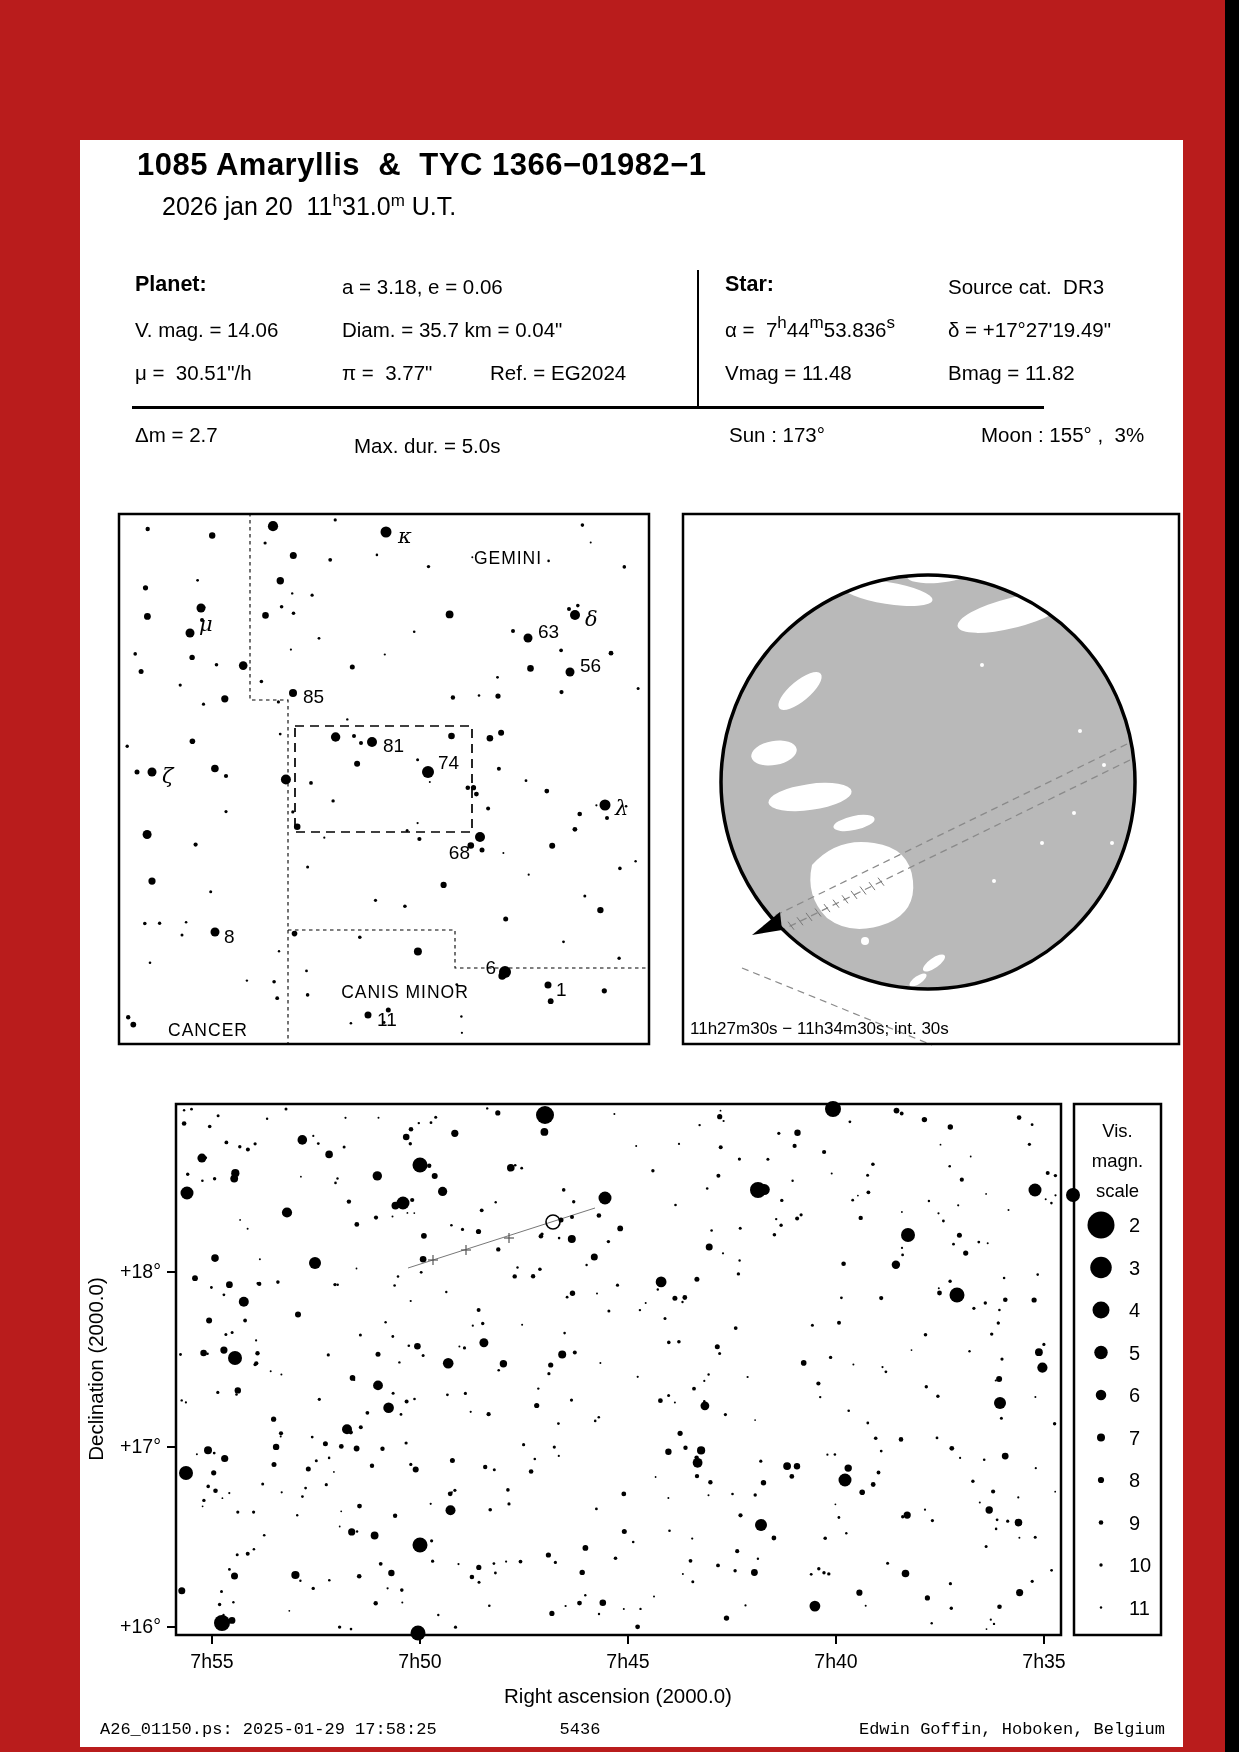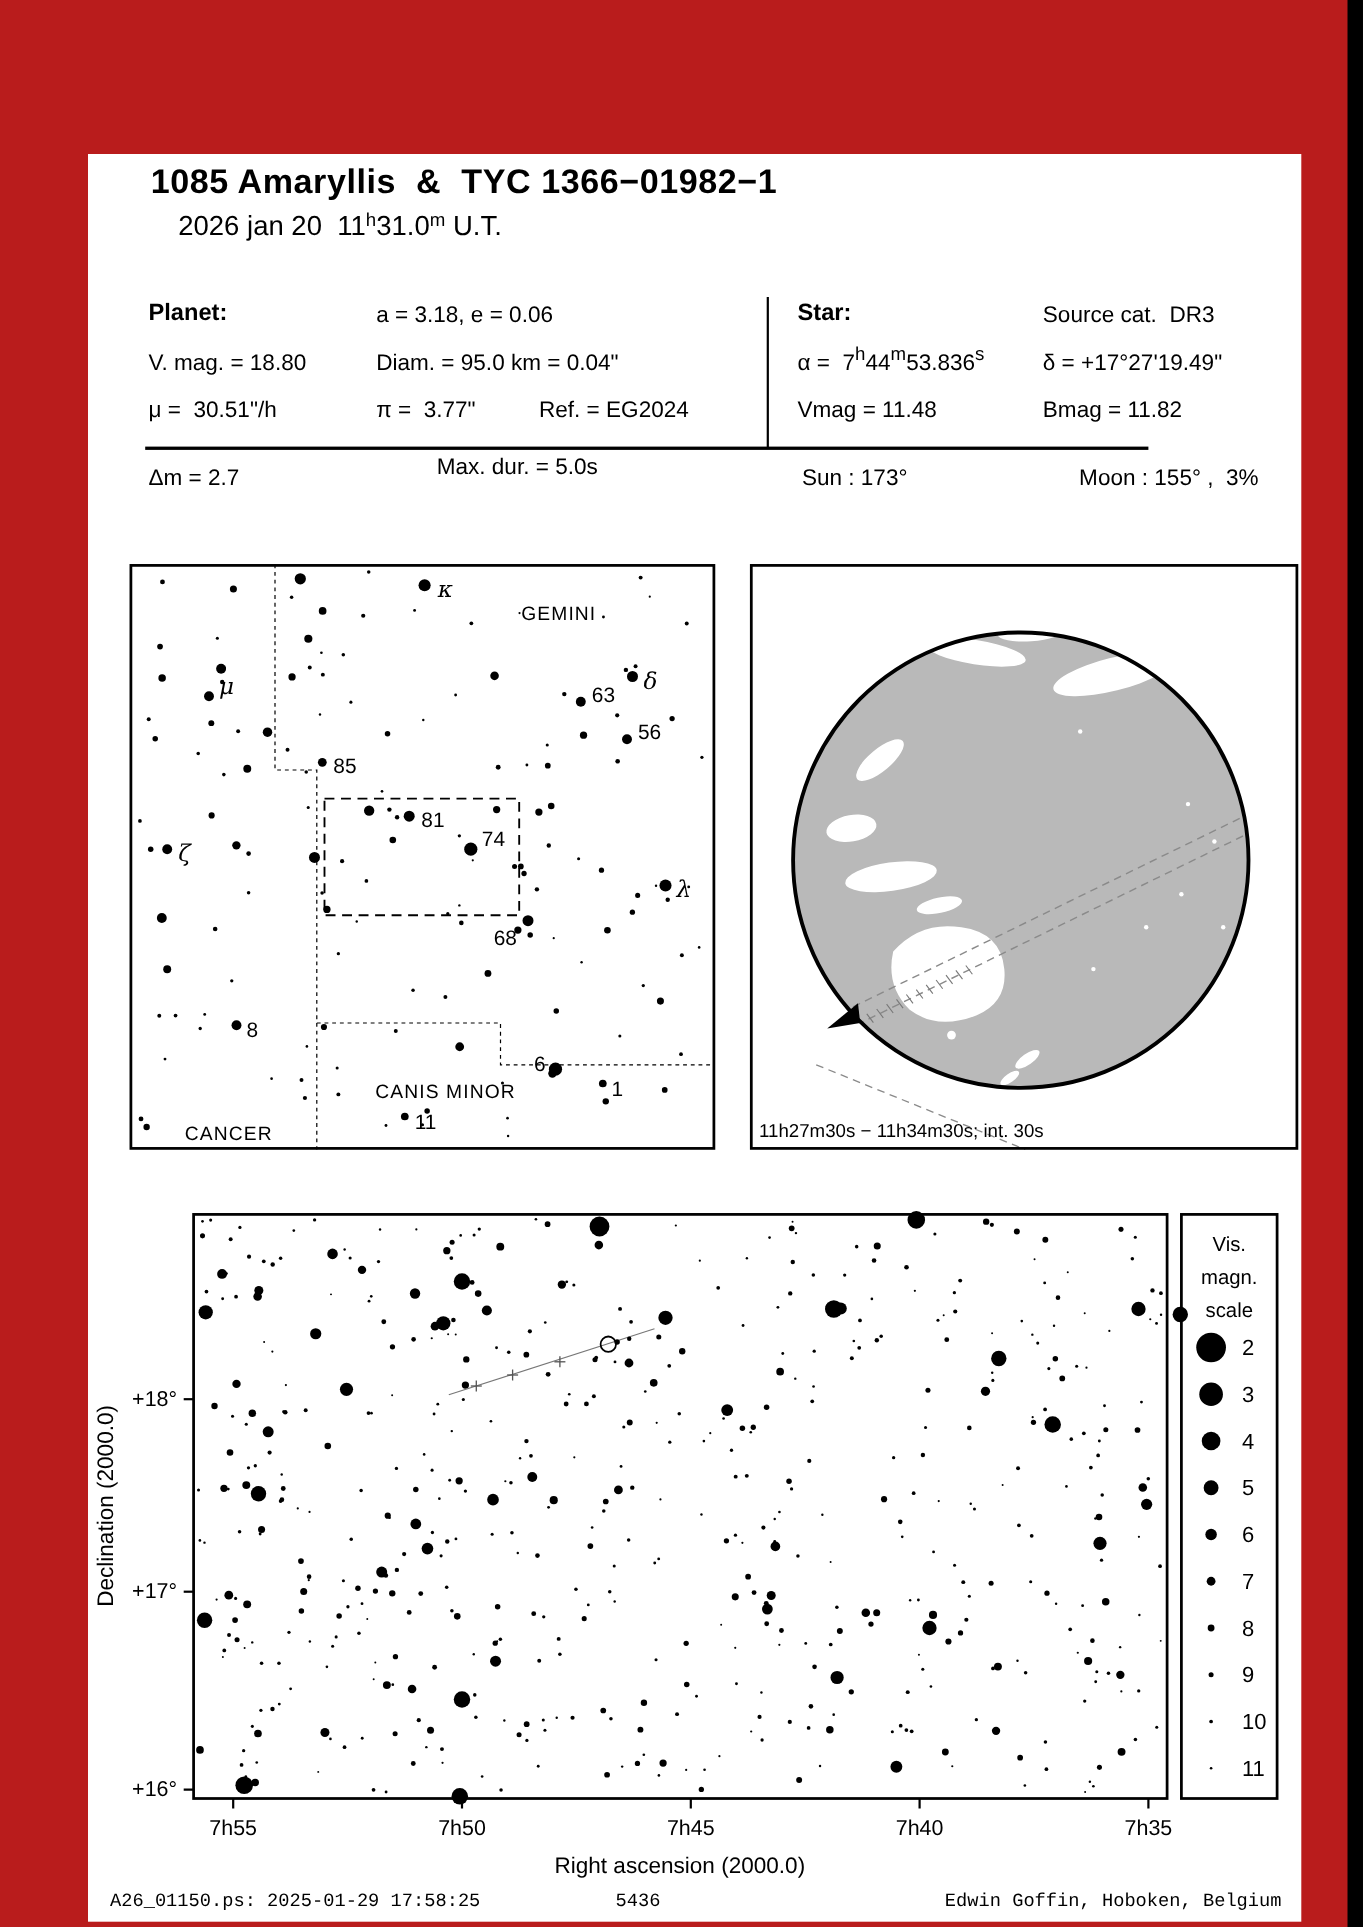--- a/index.html
+++ b/index.html
@@ -29,38 +29,38 @@
 <body>
 
 <div id="page">
  <div id="paper">
 
   <div id="title" class="abs">1085 Amaryllis  &amp;  TYC 1366−01982−1</div>
   <div id="subtitle" class="abs"><span>2026 jan 20  11</span><span class="sup">h</span><span>31.0</span><span class="sup">m</span><span> U.T.</span></div>
 
   <div class="abs cell bold" style="left:55px;top:132px;">Planet:</div>
   <div class="abs cell" style="left:262px;top:135px;">a = 3.18, e = 0.06</div>
-  <div class="abs cell" style="left:55px;top:178px;">V. mag. = 18.80</div>
-  <div class="abs cell" style="left:262px;top:178px;">Diam. = 95.0 km = 0.04"</div>
+  <div class="abs cell" style="left:55px;top:178px;">V. mag. = 14.06</div>
+  <div class="abs cell" style="left:262px;top:178px;">Diam. = 35.7 km = 0.04"</div>
   <div class="abs cell" style="left:55px;top:221px;">μ =  30.51"/h</div>
   <div class="abs cell" style="left:262px;top:221px;">π =  3.77"</div>
   <div class="abs cell" style="left:410px;top:221px;">Ref. = EG2024</div>
 
   <div class="abs cell bold" style="left:645px;top:132px;">Star:</div>
   <div class="abs cell" style="left:868px;top:135px;">Source cat.  DR3</div>
   <div class="abs cell" style="left:645px;top:178px;"><span>α =  7</span><span class="sup">h</span><span>44</span><span class="sup">m</span><span>53.836</span><span class="sup">s</span></div>
   <div class="abs cell" style="left:868px;top:178px;">δ = +17°27'19.49"</div>
   <div class="abs cell" style="left:645px;top:221px;">Vmag = 11.48</div>
   <div class="abs cell" style="left:868px;top:221px;">Bmag = 11.82</div>
 
   <div id="vdivider" class="abs"></div>
   <div id="hrule" class="abs"></div>
 
   <div class="abs cell" style="left:55px;top:283px;">Δm = 2.7</div>
-  <div class="abs cell" style="left:274px;top:273px;margin-left:43px;">Max. dur. = 5.0s</div>
+  <div class="abs cell" style="left:274px;top:294px;">Max. dur. = 5.0s</div>
   <div class="abs cell" style="left:649px;top:283px;text-align:right;">Sun : 173°</div>
   <div class="abs cell" style="left:868px;top:283px;margin-left:33px;">Moon : 155° ,  3%</div>
 
   <svg id="finder" style="left:38px;top:373px;" width="532" height="532" viewBox="0 0 532 532">
         <circle cx="189.6" cy="481.9" r="1.8" fill="#000"></circle>
         <circle cx="125.2" cy="152.6" r="4.3" fill="#000"></circle>
         <circle cx="26.8" cy="410.5" r="1.8" fill="#000"></circle>
         <circle cx="9.2" cy="233.3" r="1.7" fill="#000"></circle>
         <circle cx="266.8" cy="141.5" r="1.1" fill="#000"></circle>
         <circle cx="163.6" cy="93.8" r="1.8" fill="#000"></circle>

